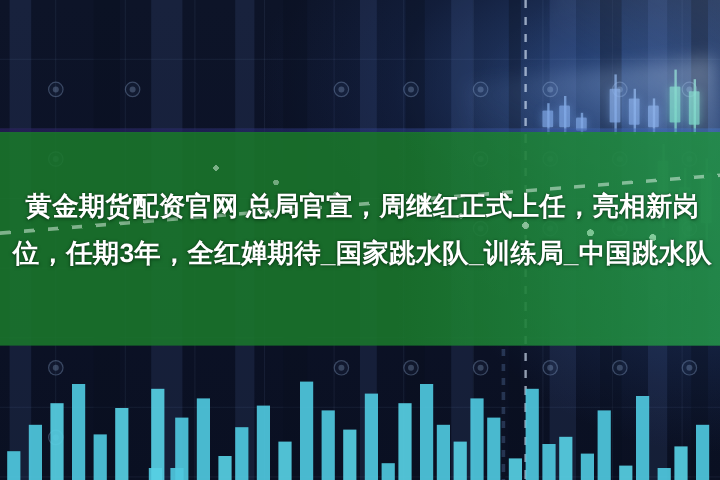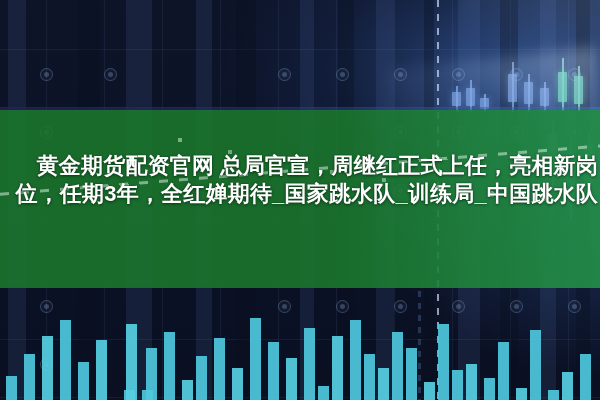--- a/index.html
+++ b/index.html
@@ -130,23 +130,23 @@
     position:absolute;left:0;right:0;top:107px;height:4px;
     background:linear-gradient(90deg, rgba(40,30,90,.75) 0%, rgba(38,44,110,.6) 40%, rgba(64,118,200,.45) 100%);
   }
 
   
   .headline{
     position:absolute;left:6px;top:152px;width:592px;
     color:#ffffff;
     font-size:22px;
     font-weight:bold;
-    line-height:28px;
+    line-height:39px;
     letter-spacing:.2px;
-    text-align:right;
+    text-align:center;
     text-shadow:0 1px 3px rgba(0,40,12,.75), 0 0 1px rgba(0,0,0,.6);
     white-space:normal;
     word-break:break-all;
   }
   .headline .seg{display:inline;}
 </style>
 </head>
 <body>
 
 <div id="stage">

